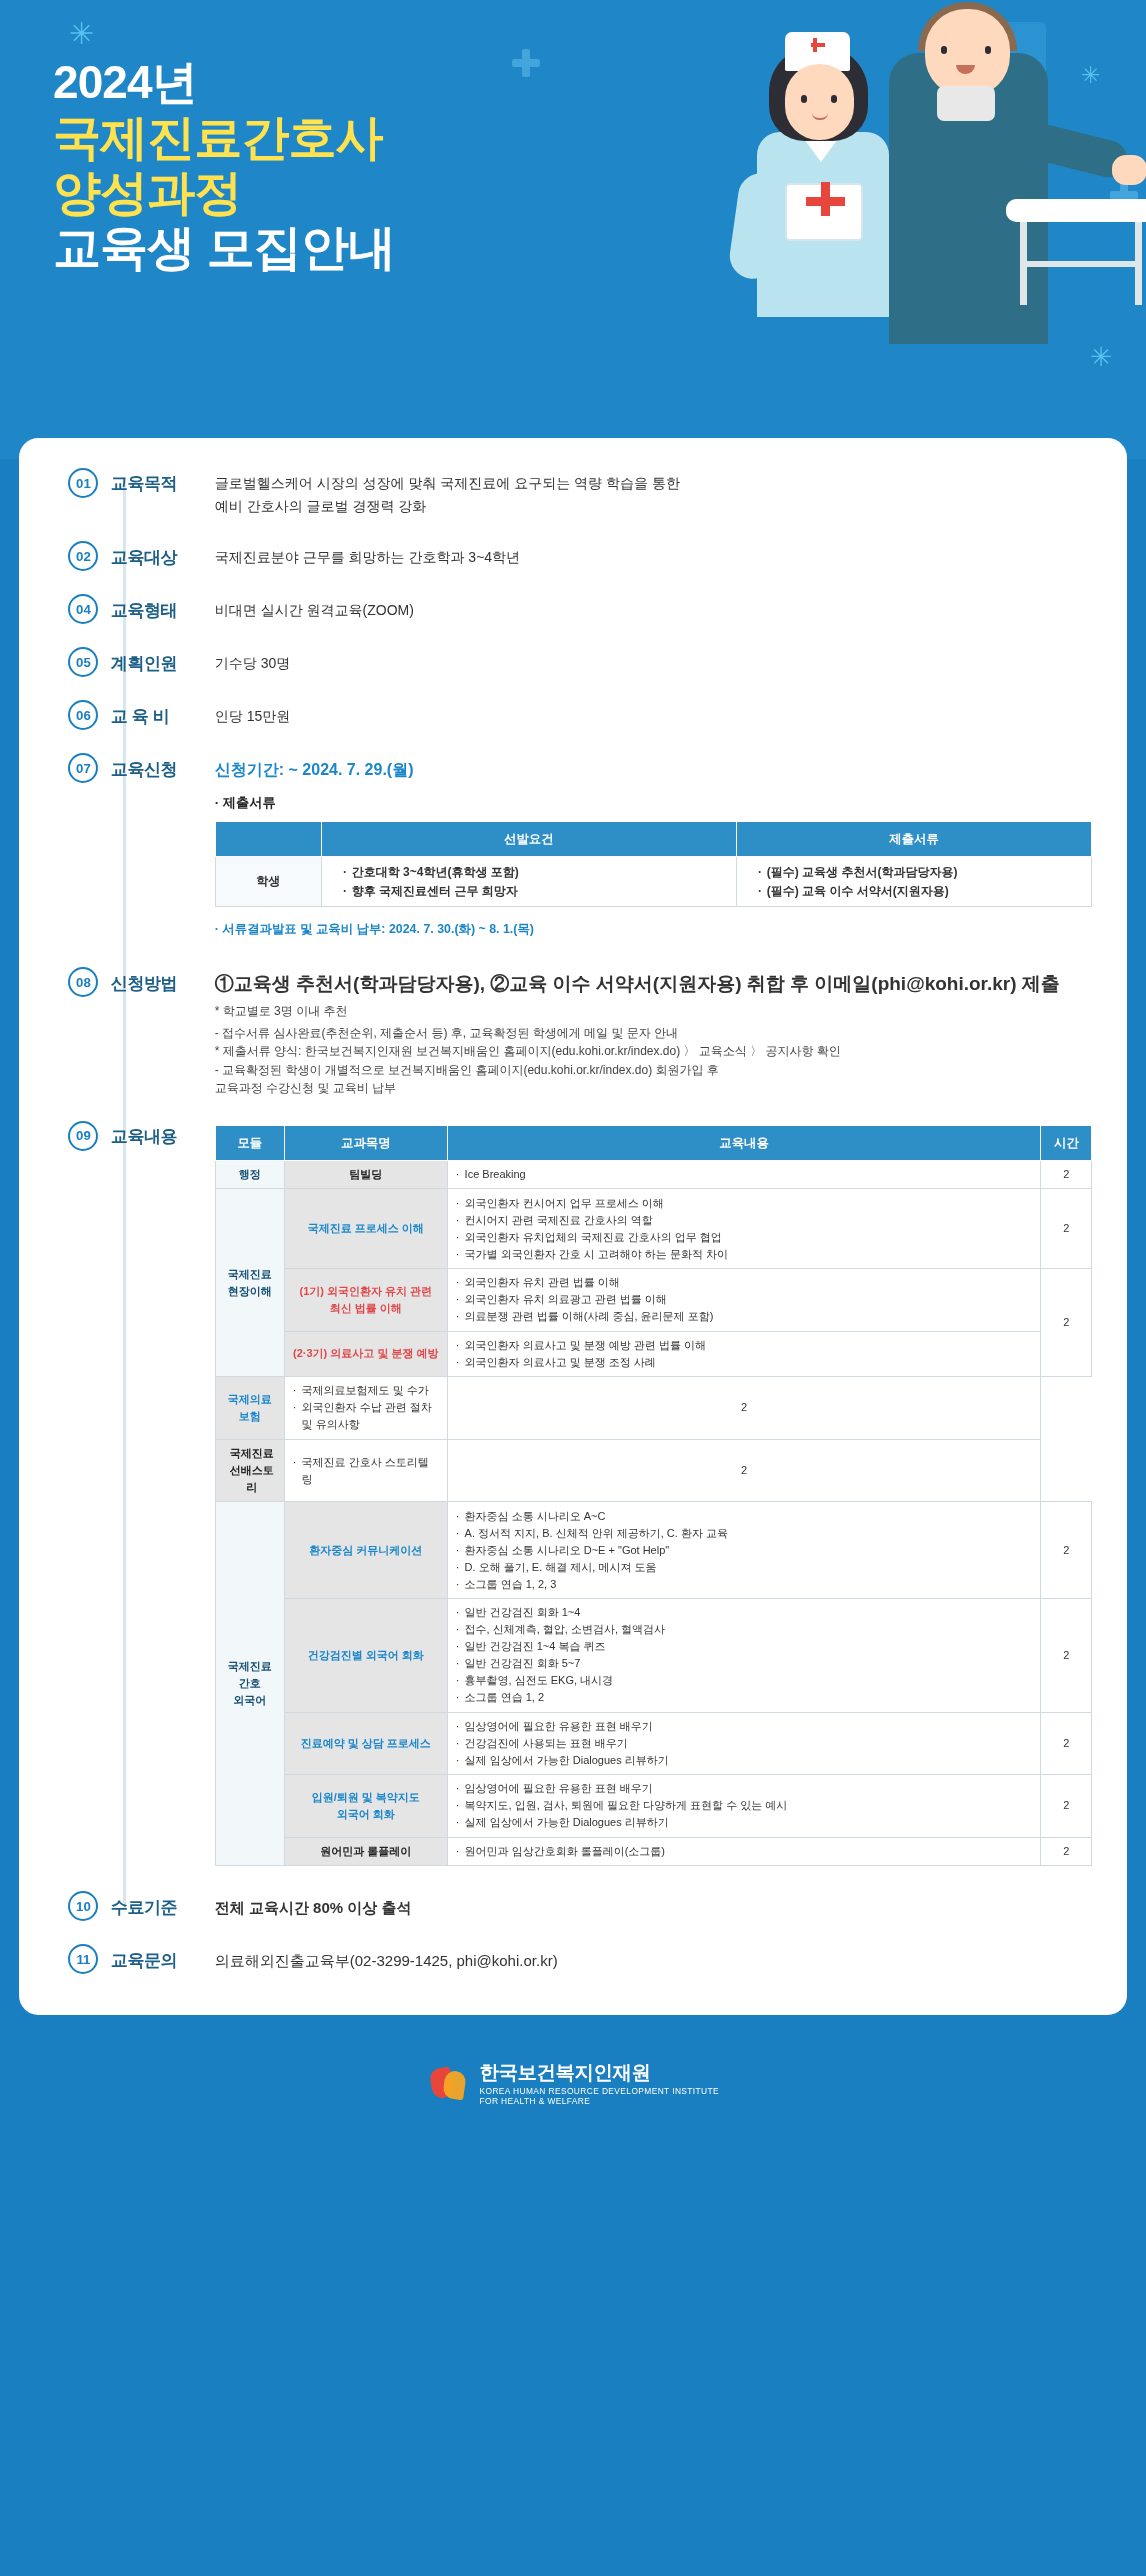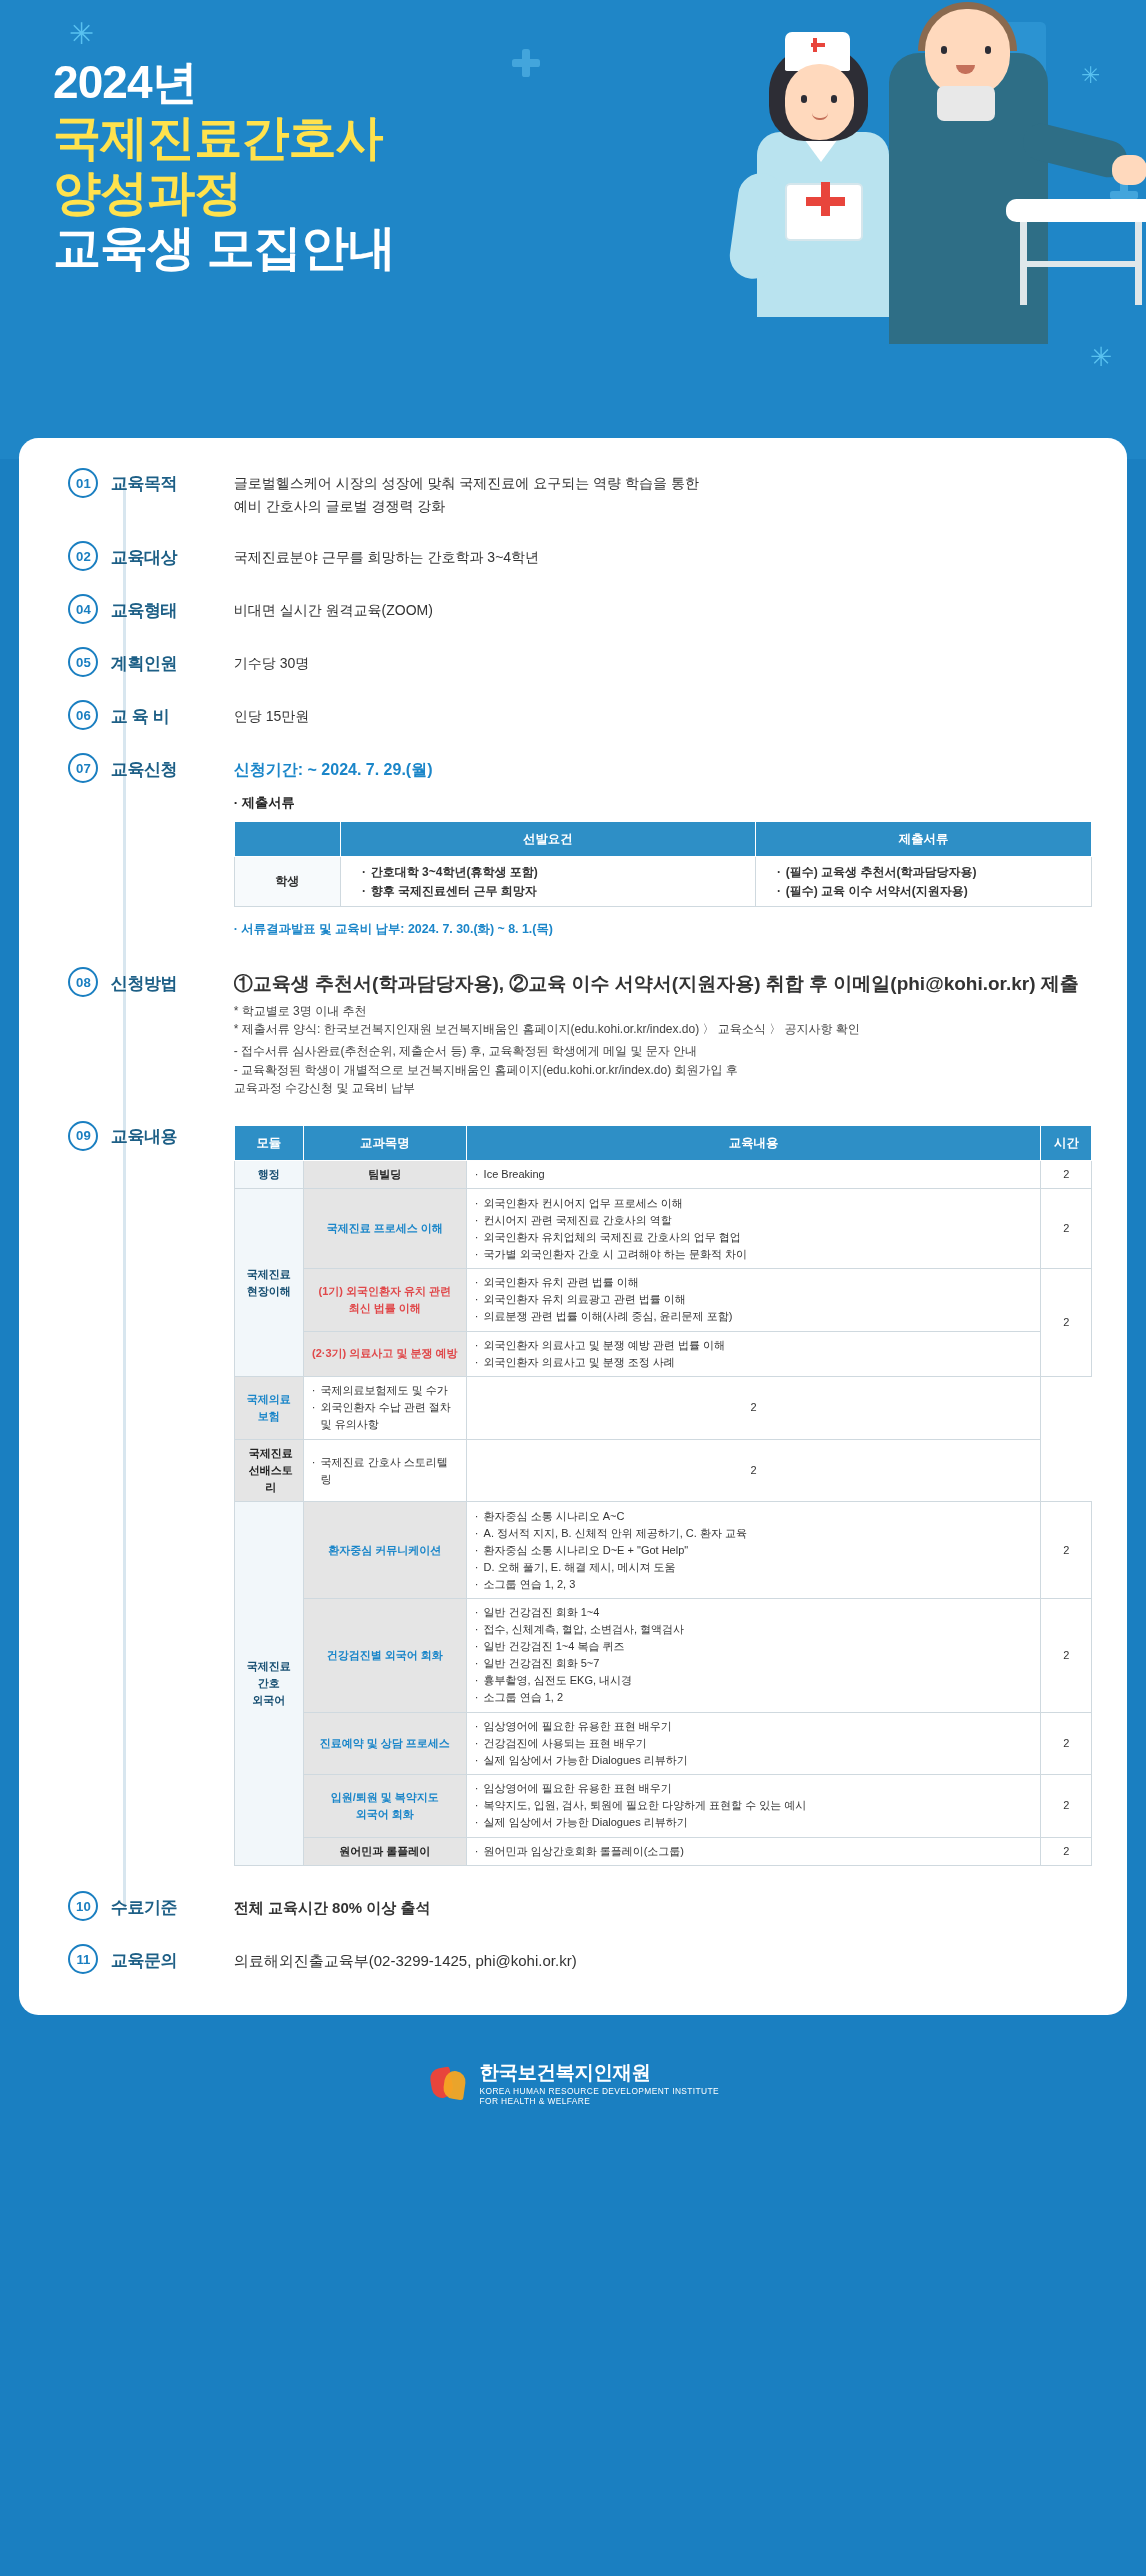--- a/index.html
+++ b/index.html
@@ -100,21 +100,21 @@
     background:#ffffff; border:2.2px solid #1a7fc1; color:#1a7fc1;
     font-weight:bold; font-size:13.2px;
     display:flex; align-items:center; justify-content:center;
     margin-right:12.4px; z-index:2;
   }
   .label {
     flex:0 0 auto; width:104px;
     font-size:17px; font-weight:bold; color:#1d5f86;
     letter-spacing:-0.4px; padding-top:4.4px;
   }
-  .content { flex:1 1 auto; padding-top:4.4px; font-size:14px; line-height:23px; color:#333;margin-left:19px; }
+  .content { flex:1 1 auto; padding-top:4.4px; font-size:14px; line-height:23px; color:#333; }
   .small { font-size:12px; line-height:18.5px; color:#444; }
   .sched-line { font-size:16px; color:#1b86c9; font-weight:bold; margin-bottom:11.5px; letter-spacing:-0.4px;}
 
   
   .sub-head { font-size:13.2px; font-weight:bold; color:#222; margin:10.6px 0 7px 0; }
   .dot-title:before { content:"· "; }
   table.tbl { border-collapse: collapse; width: 100%; }
   table.tbl th {
     background:#2e8fc6; color:#fff; font-size:12.4px; font-weight:bold;
     border:0.9px solid #ffffff; padding:5.3px 3.5px; text-align:center;
@@ -281,22 +281,22 @@
         <div class="note dot-title">서류결과발표 및 교육비 납부: 2024. 7. 30.(화) ~ 8. 1.(목)</div>
       </div>
     </div>
 
     <div class="row">
       <div class="num">08</div>
       <div class="label">신청방법</div>
       <div class="content">
         <div style="font-size:19px;font-weight:bold;">①교육생 추천서(학과담당자용), ②교육 이수 서약서(지원자용) 취합 후 이메일(phi@kohi.or.kr) 제출</div>
         <div class="small" style="margin-top:7px;">* 학교별로 3명 이내 추천</div>
+        <div class="small" style="margin-top:3.5px;">- 접수서류 심사완료(추천순위, 제출순서 등) 후, 교육확정된 학생에게 메일 및 문자 안내</div>
         <div class="small">* 제출서류 양식: 한국보건복지인재원 보건복지배움인 홈페이지(edu.kohi.or.kr/index.do) 〉 교육소식 〉 공지사항 확인</div>
-        <div class="small" style="margin-top:3.5px;">- 접수서류 심사완료(추천순위, 제출순서 등) 후, 교육확정된 학생에게 메일 및 문자 안내</div>
         <div class="small">- 교육확정된 학생이 개별적으로 보건복지배움인 홈페이지(edu.kohi.or.kr/index.do) 회원가입 후</div>
         <div class="small">   교육과정 수강신청 및 교육비 납부</div>
       </div>
     </div>
 
     <div class="row" style="align-items:flex-start;">
       <div class="num">09</div>
       <div class="label">교육내용</div>
       <div class="content">
         <table class="curri-tbl">

